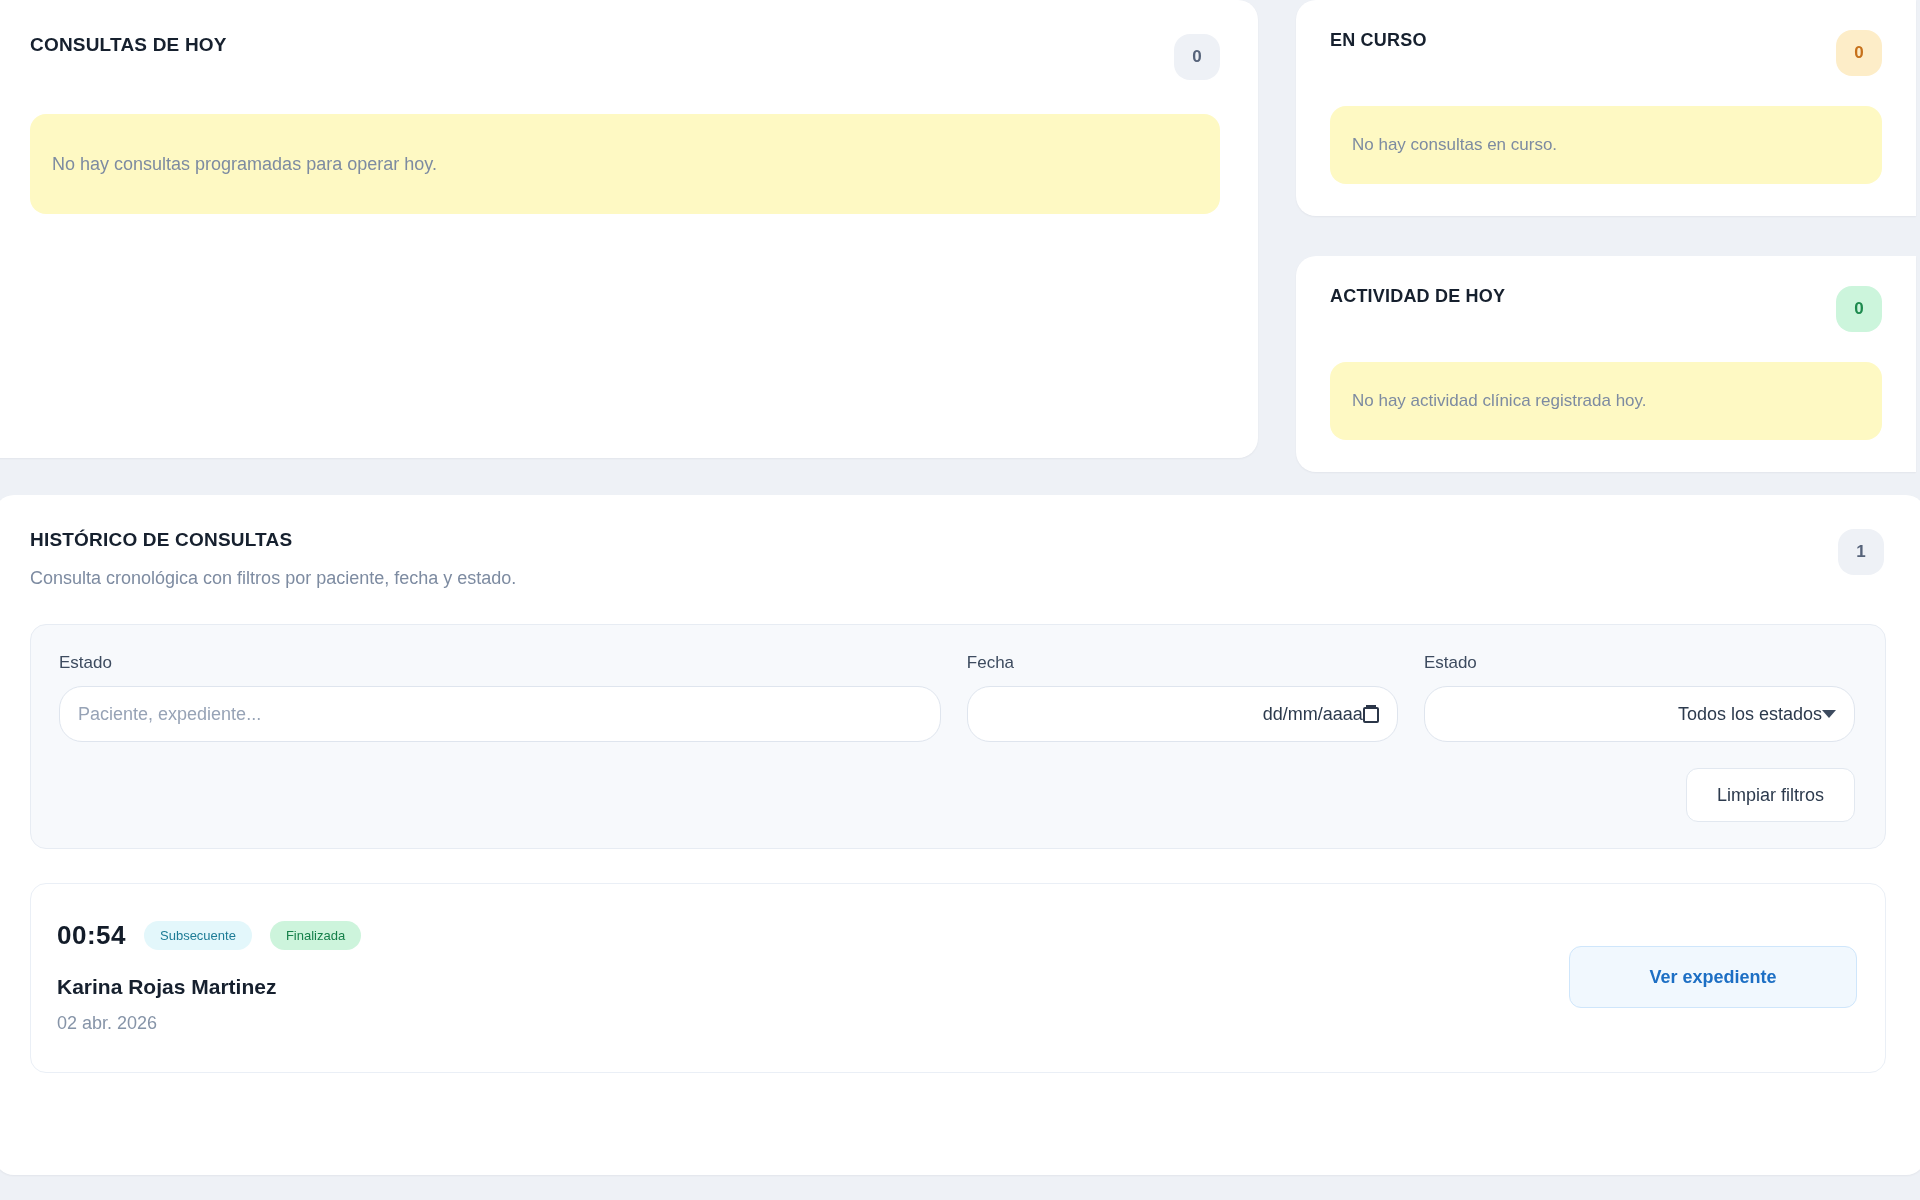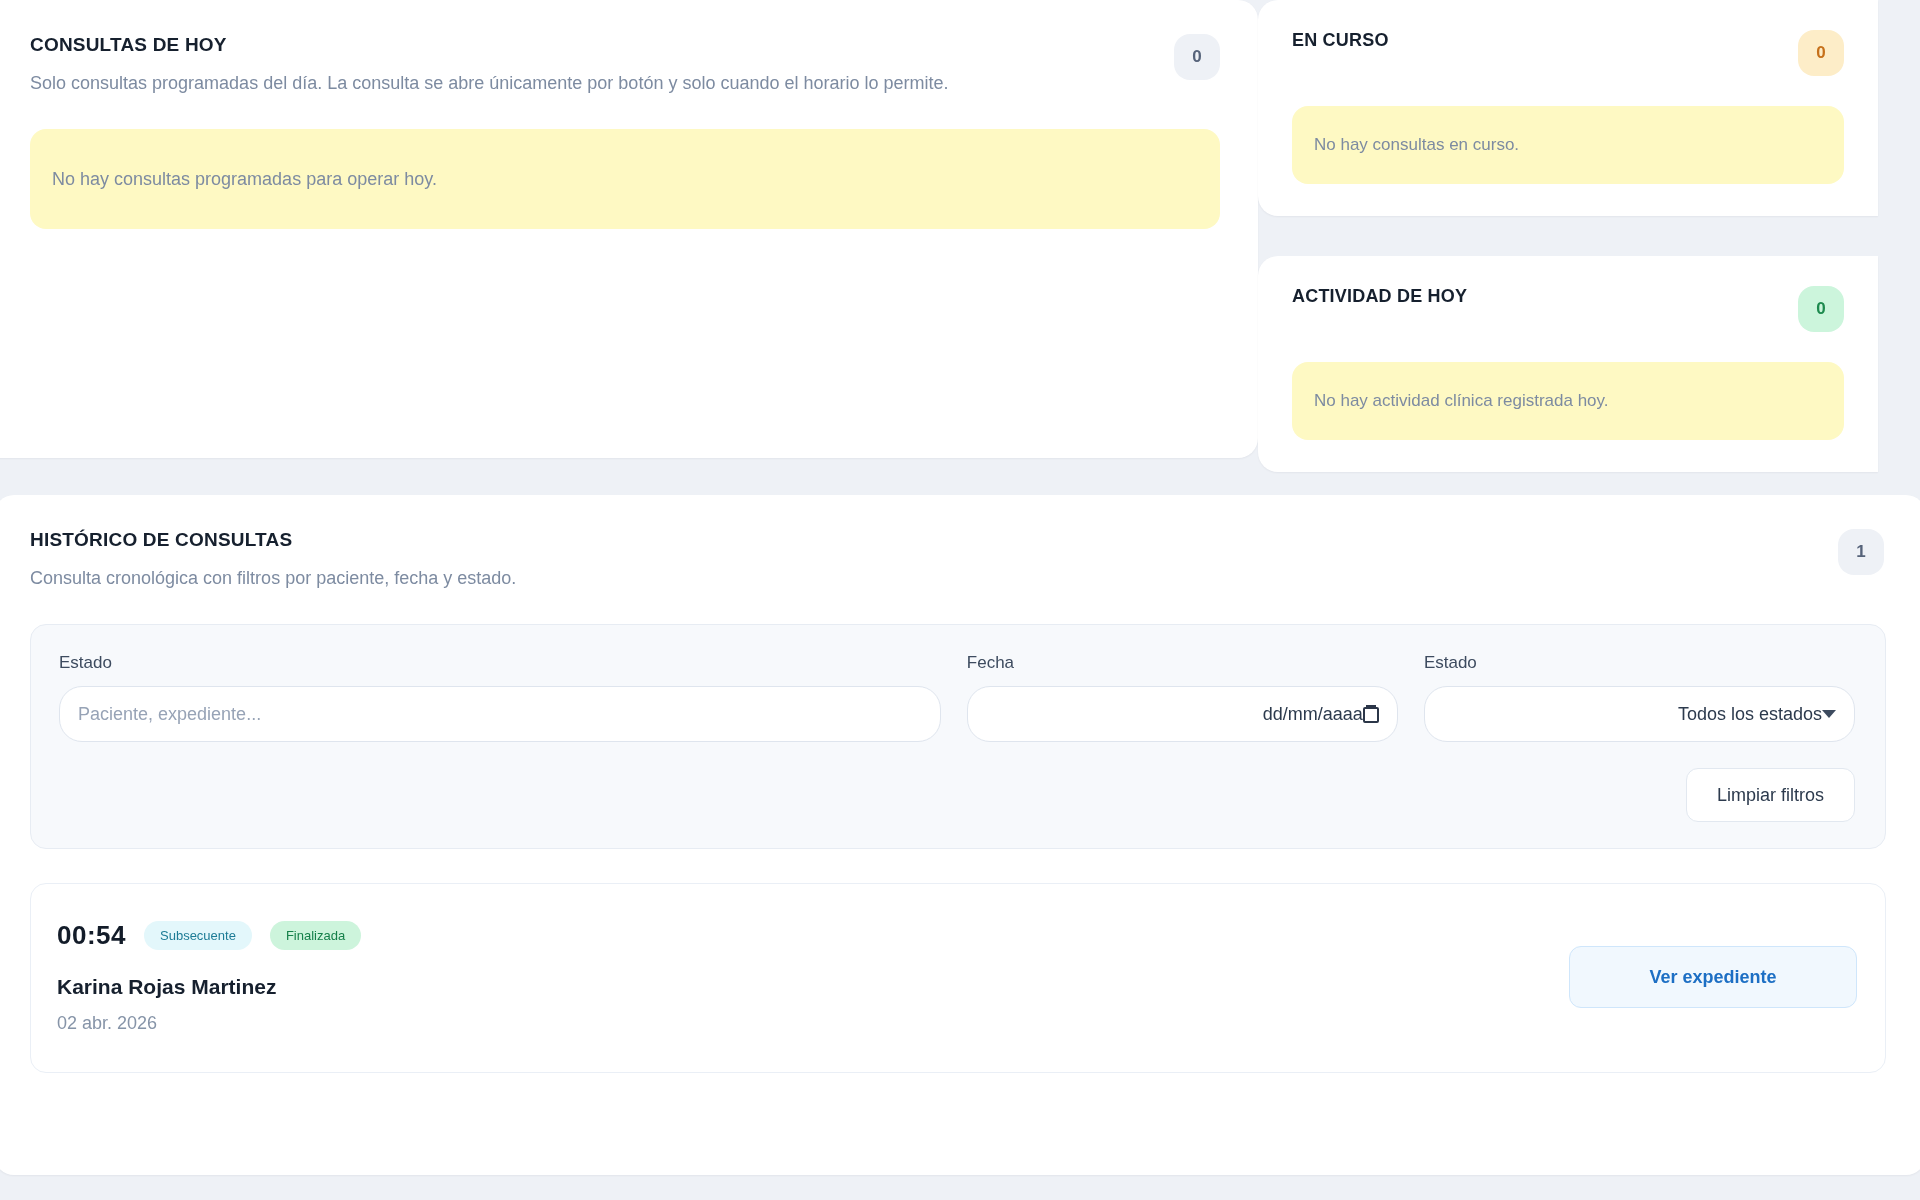--- a/index.html
+++ b/index.html
@@ -20,20 +20,21 @@
 
   .page {
     width: 1920px;
     height: 1200px;
     position: relative;
   }
 
   
   .top-row {
     display: flex;
+    gap: 38px;
     align-items: flex-start;
     padding: 0 0 0 0;
   }
 
   .card {
     background: #ffffff;
     border-radius: 20px;
     box-shadow: 0 1px 2px rgba(16,24,40,.05);
     position: relative;
   }
@@ -287,21 +288,20 @@
 <body>
 
 <div class="page">
 
   <div class="top-row">
 
     <section class="card card-today">
       <div class="card-head">
         <div>
           <h2 class="card-title">CONSULTAS DE HOY</h2>
-          <p class="card-sub">Solo consultas programadas del día. La consulta se abre únicamente por botón y solo cuando el horario lo permite.</p>
         </div>
         <span class="badge-pill badge-gray">0</span>
       </div>
       <div class="empty-box">No hay consultas programadas para operar hoy.</div>
     </section>
 
     <div class="right-col">
 
       <section class="card card-sm">
         <div class="card-head">

